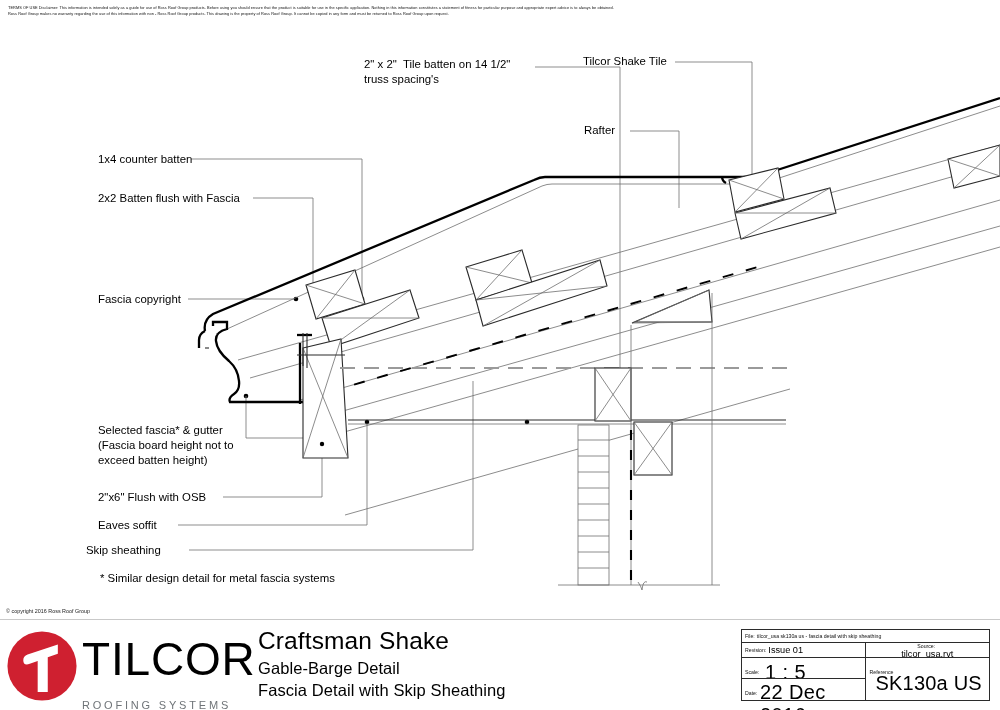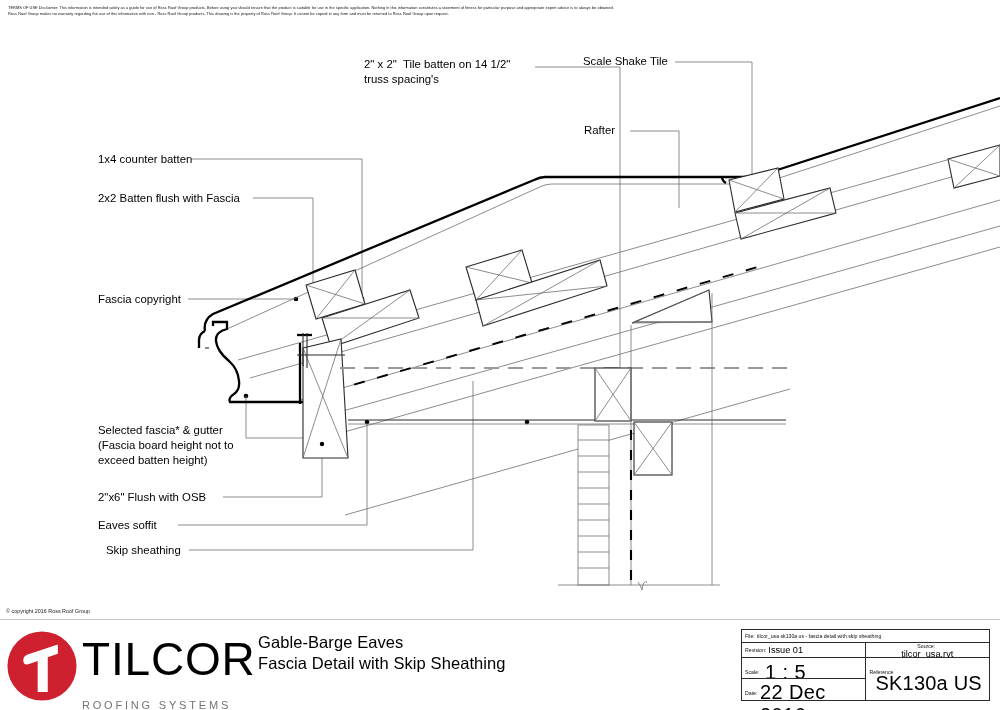--- a/index.html
+++ b/index.html
@@ -348,58 +348,60 @@
 
       <path class="thin" d="M 558 585 L 720 585"></path>
       <path class="thin" d="M 638 582 q 3 4 4 8 q 1 -10 5 -8"></path>
     </g>
 
   </svg>
 
   <div class="annot" style="left:364px; top:57px;">2" x 2"  Tile batten on 14 1/2"
 truss spacing's</div>
 
-  <div class="annot" style="left:583px; top:54px;">Scale Shake Tile</div>
+  <div class="annot" style="left:583px; top:54px;">Tilcor Shake Tile</div>
 
   <div class="annot" style="left:584px; top:123px;">Rafter</div>
 
   <div class="annot" style="left:98px; top:152px;">1x4 counter batten</div>
 
   <div class="annot" style="left:98px; top:191px;">2x2 Batten flush with Fascia</div>
 
   <div class="annot" style="left:98px; top:292px;">Fascia copyright</div>
 
   <div class="annot" style="left:98px; top:423px;">Selected fascia* &amp; gutter
 (Fascia board height not to
 exceed batten height)</div>
 
   <div class="annot" style="left:98px; top:490px;">2"x6" Flush with OSB</div>
 
   <div class="annot" style="left:98px; top:518px;">Eaves soffit</div>
 
-  <div class="annot" style="left:106px; top:543px;">Skip sheathing</div>
-
+  <div class="annot" style="left:86px; top:543px;">Skip sheathing</div>
+
+  <div class="annot" style="left:100px; top:571px;">* Similar design detail for metal fascia systems</div>
 
   <div id="copyright">© copyright 2016 Ross Roof Group</div>
   <div id="footer-rule"></div>
 
   <div id="logo-block">
     <svg id="logo-mark" viewBox="0 0 100 100" xmlns="http://www.w3.org/2000/svg">
       <circle cx="50" cy="50" r="48" fill="#cf2030"></circle>
       <path d="M 30 34 L 72 20 L 72 33 L 58 38 L 58 86 L 44 86 L 44 43
                L 33 47 Q 24 50 24 42 Q 24 36 30 34 Z" fill="#ffffff"></path>
     </svg>
     <div id="logo-words">
       <div id="logo-tilcor">TILCOR</div>
       <div id="logo-sub">ROOFING SYSTEMS</div>
     </div>
   </div>
 
   <div id="sheet-title">
-    <div id="title-sub1">Gable-Barge Eaves</div>
+    <div id="title-main">Craftsman Shake</div>
+    <div id="title-sub1">Gable-Barge Detail</div>
     <div id="title-sub2">Fascia Detail with Skip Sheathing</div>
   </div>
 
   <div id="title-block">
 
     <div class="tb-row" id="tb-row-file">
       <div class="tb-cell" style="width:100%;">
         <span class="tb-file">File:</span>
         <span class="tb-file" style="margin-left:2px;">tilcor_usa sk130a us - fascia detail with skip sheathing</span>
       </div>

